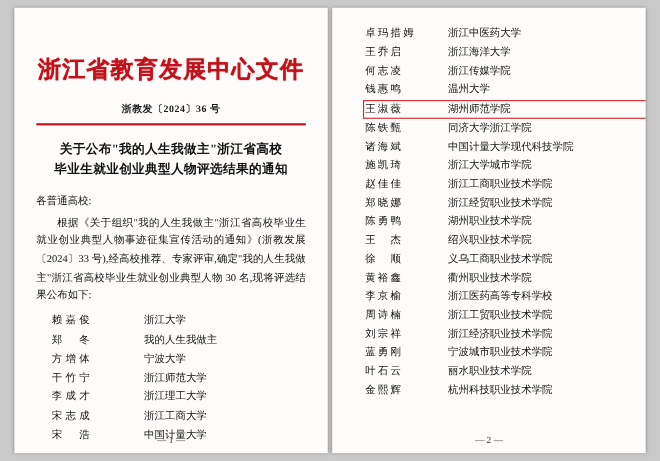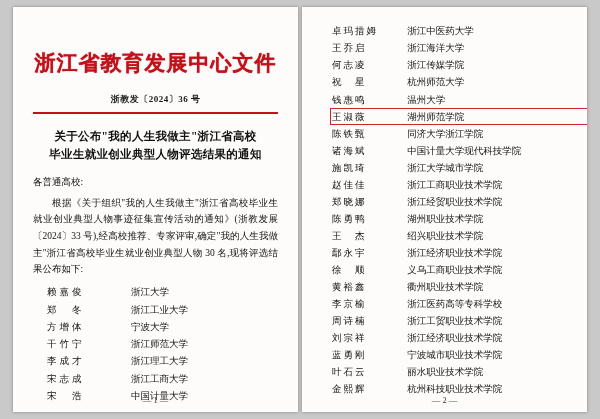--- a/index.html
+++ b/index.html
@@ -164,21 +164,21 @@
     <div class="body-p">根据《关于组织"我的人生我做主"浙江省高校毕业生就业创业典型人物事迹征集宣传活动的通知》(浙教发展〔2024〕33 号),经高校推荐、专家评审,确定"我的人生我做主"浙江省高校毕业生就业创业典型人物 30 名,现将评选结果公布如下:</div>
 
     <table class="name-table">
       <tbody id="left-list-body">
           <tr>
             <td class="nt-name">赖嘉俊</td>
             <td class="nt-school">浙江大学</td>
           </tr>
           <tr>
             <td class="nt-name">郑　冬</td>
-            <td class="nt-school">浙江工业大学</td>
+            <td class="nt-school">我的人生我做主</td>
           </tr>
           <tr>
             <td class="nt-name">方增体</td>
             <td class="nt-school">宁波大学</td>
           </tr>
           <tr>
             <td class="nt-name">干竹宁</td>
             <td class="nt-school">浙江师范大学</td>
           </tr>
           <tr>
@@ -208,24 +208,20 @@
           </tr>
           <tr>
             <td class="rt-name">王乔启</td>
             <td class="rt-school">浙江海洋大学</td>
           </tr>
           <tr>
             <td class="rt-name">何志凌</td>
             <td class="rt-school">浙江传媒学院</td>
           </tr>
           <tr>
-            <td class="rt-name">祝　星</td>
-            <td class="rt-school">杭州师范大学</td>
-          </tr>
-          <tr>
             <td class="rt-name">钱惠鸣</td>
             <td class="rt-school">温州大学</td>
           </tr>
           <tr class="highlight">
             <td class="rt-name" style="position: relative;">王淑薇<span class="hl-box" style="width: 260px;"></span></td>
             <td class="rt-school">湖州师范学院</td>
           </tr>
           <tr>
             <td class="rt-name">陈铁甄</td>
             <td class="rt-school">同济大学浙江学院</td>
@@ -248,24 +244,20 @@
           </tr>
           <tr>
             <td class="rt-name">陈勇鸭</td>
             <td class="rt-school">湖州职业技术学院</td>
           </tr>
           <tr>
             <td class="rt-name">王　杰</td>
             <td class="rt-school">绍兴职业技术学院</td>
           </tr>
           <tr>
-            <td class="rt-name">鄢永宇</td>
-            <td class="rt-school">浙江经济职业技术学院</td>
-          </tr>
-          <tr>
             <td class="rt-name">徐　顺</td>
             <td class="rt-school">义乌工商职业技术学院</td>
           </tr>
           <tr>
             <td class="rt-name">黄裕鑫</td>
             <td class="rt-school">衢州职业技术学院</td>
           </tr>
           <tr>
             <td class="rt-name">李京榆</td>
             <td class="rt-school">浙江医药高等专科学校</td>

